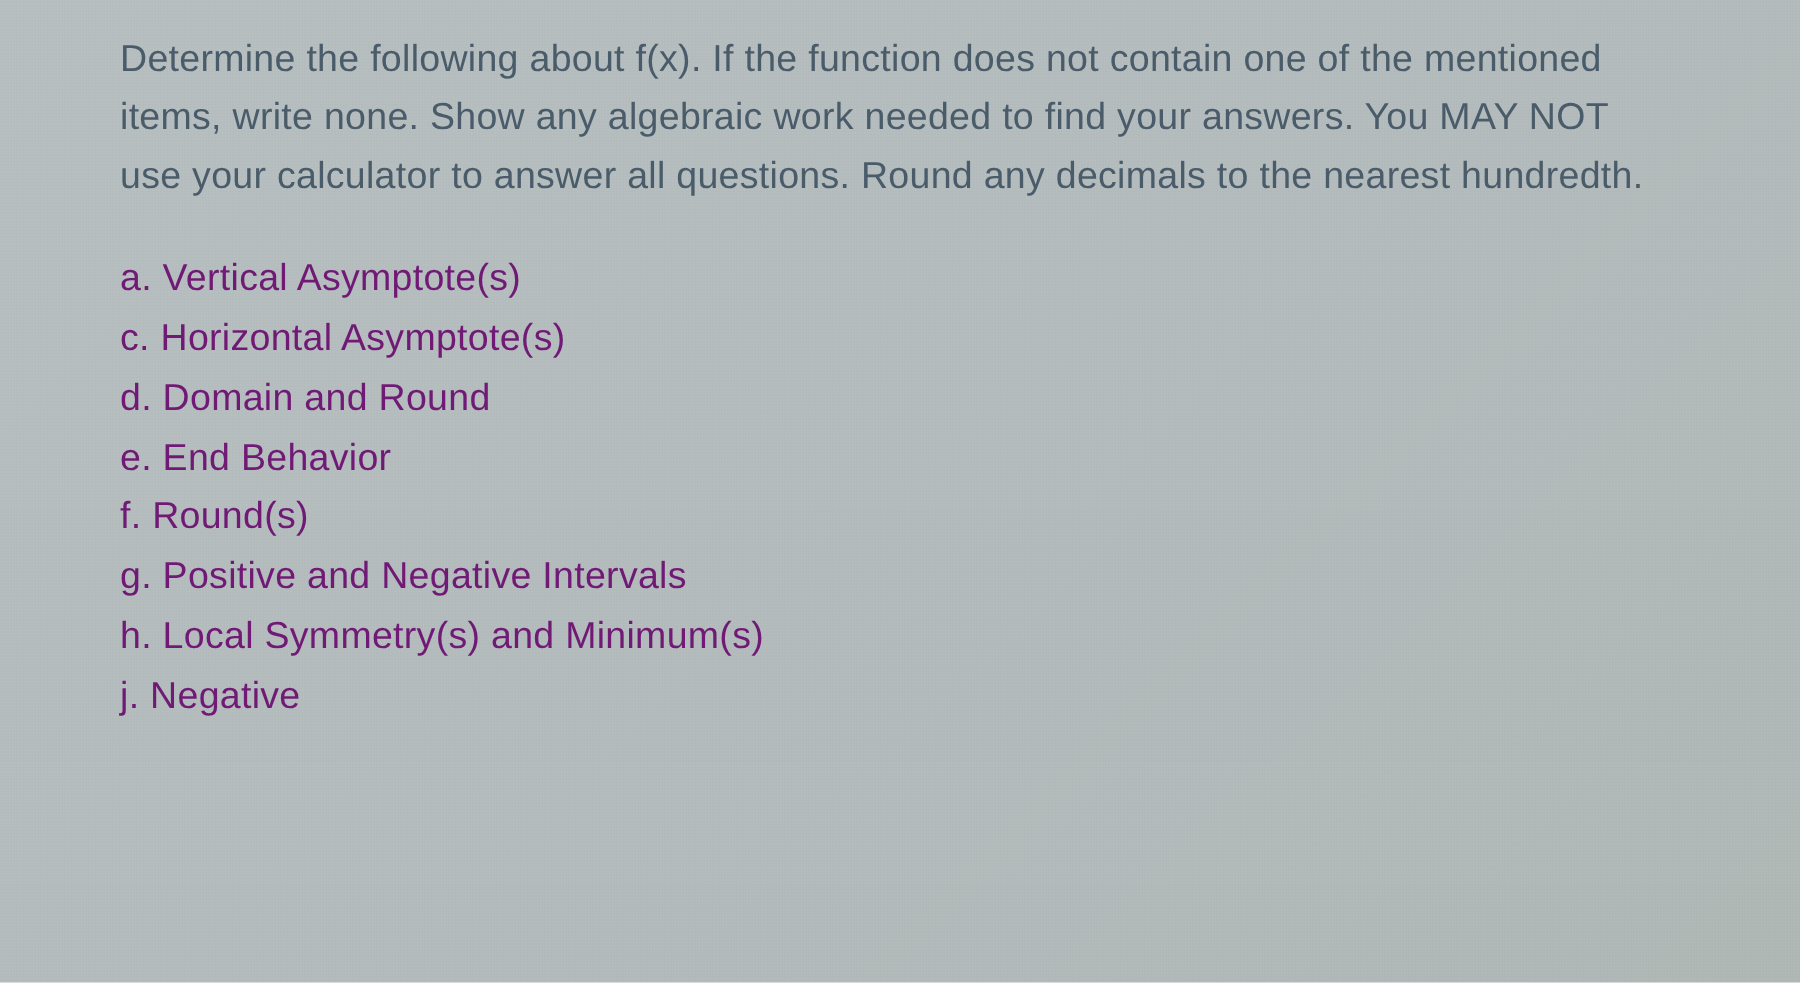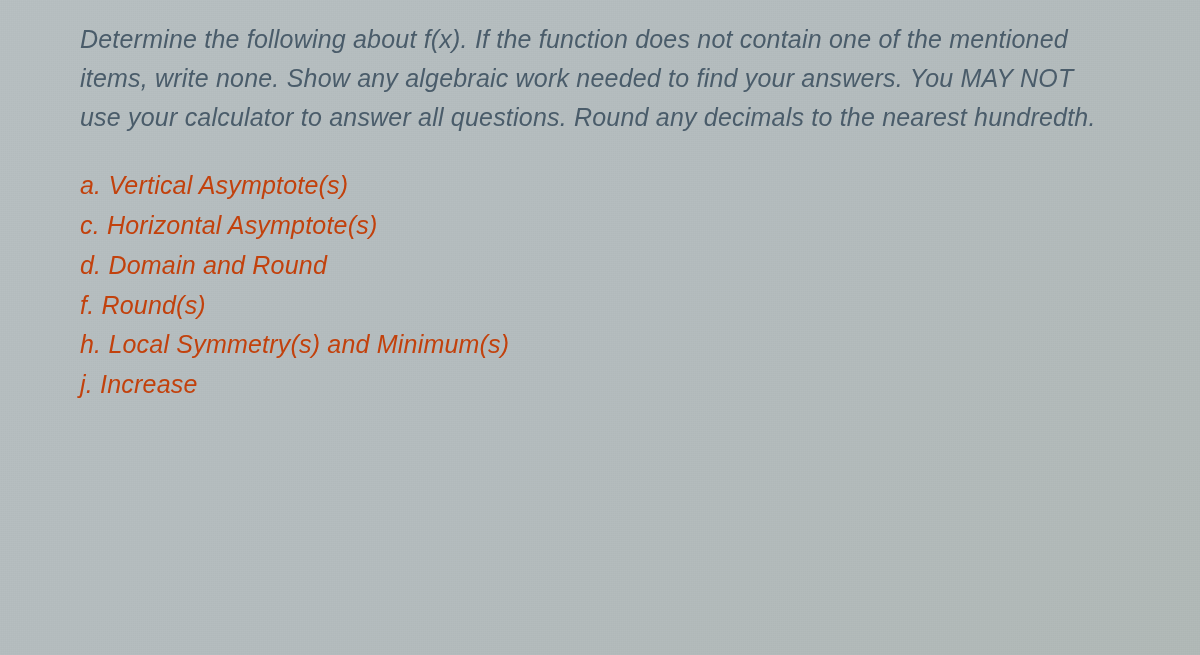--- a/index.html
+++ b/index.html
@@ -1,19 +1,18 @@
 <!DOCTYPE html>
 <html><head>
   <meta charset="utf-8">
   <style>
     * {
       margin: 0;
       padding: 0;
       box-sizing: border-box;
-      font-style: italic;
     }
     body {
       width: 1200px;
       height: 655px;
       background: linear-gradient(135deg, #b8c0c2 0%, #b5bdbf 50%, #b2bab8 100%);
       font-family: Arial, Helvetica, sans-serif;
       position: relative;
       overflow: hidden;
     }
     body::before {
@@ -34,21 +33,21 @@
       font-size: 25px;
       line-height: 1.55;
       margin-bottom: 30px;
       color: #4a5c6a;
       letter-spacing: 0.2px;
     }
     .list {
       list-style: none;
       font-size: 25px;
       line-height: 1.55;
-      color: #c2410c;
+      color: #701a75;
     }
     .list li {
       margin-bottom: 1px;
       letter-spacing: 0.2px;
     }
     .label {
       display: inline;
     }
   </style>
 </head>
@@ -63,25 +62,33 @@
     </li>
     <li>
       <span class="label">c.</span>
       <span>Horizontal Asymptote(s)</span>
     </li>
     <li>
       <span class="label">d.</span>
       <span>Domain and Round</span>
     </li>
     <li>
+      <span class="label">e.</span>
+      <span>End Behavior</span>
+    </li>
+    <li>
       <span class="label">f.</span>
       <span>Round(s)</span>
+    </li>
+    <li>
+      <span class="label">g.</span>
+      <span>Positive and Negative Intervals</span>
     </li>
     <li>
       <span class="label">h.</span>
       <span>Local Symmetry(s) and Minimum(s)</span>
     </li>
     <li>
       <span class="label">j.</span>
-      <span>Increase</span>
+      <span>Negative</span>
     </li>
   </ul>
 </div>
 
 </body></html>

